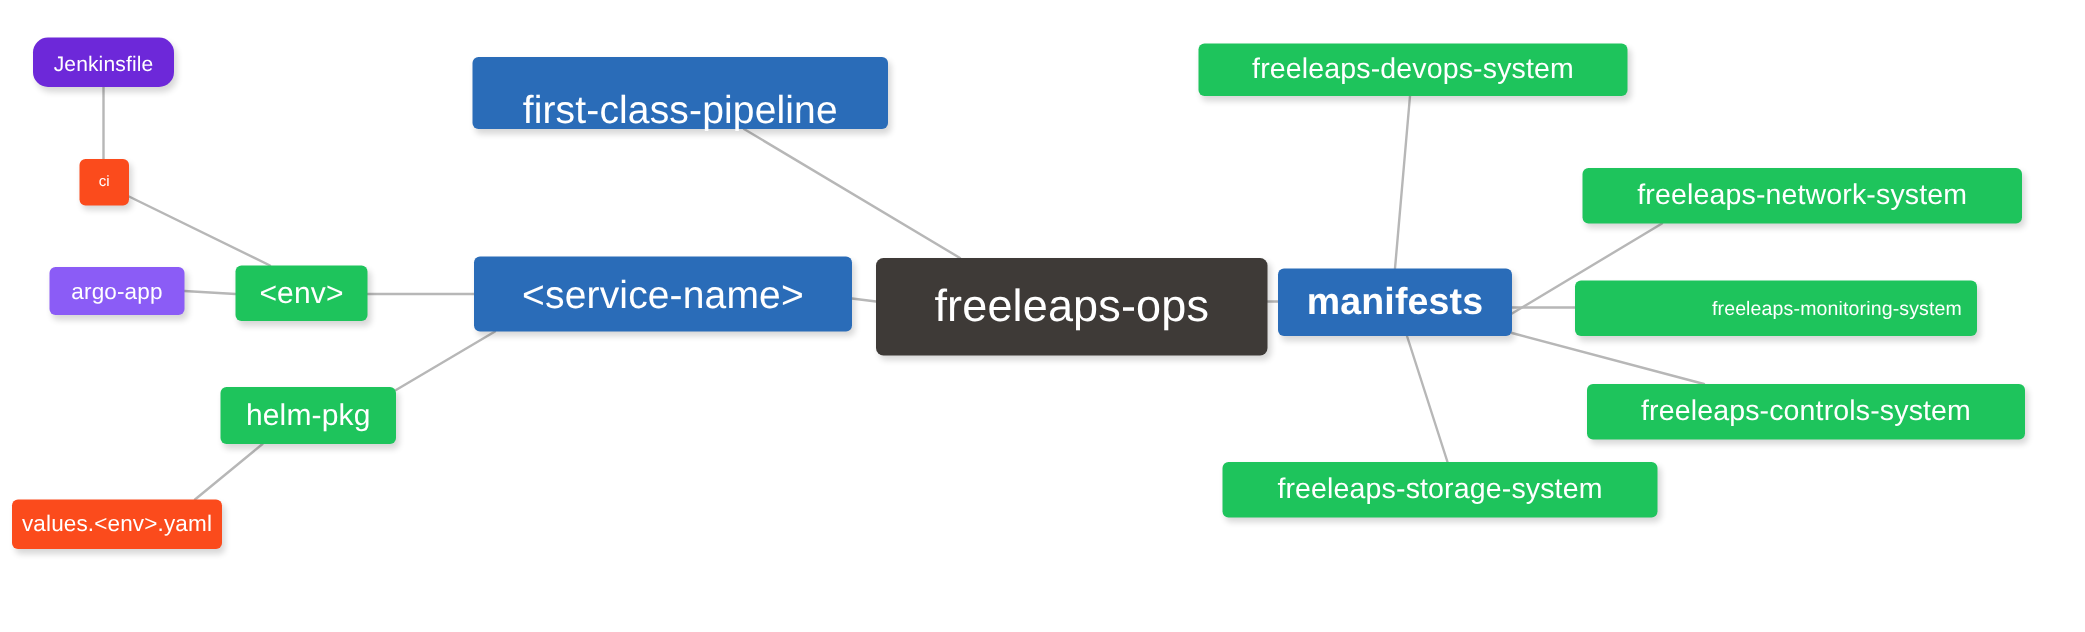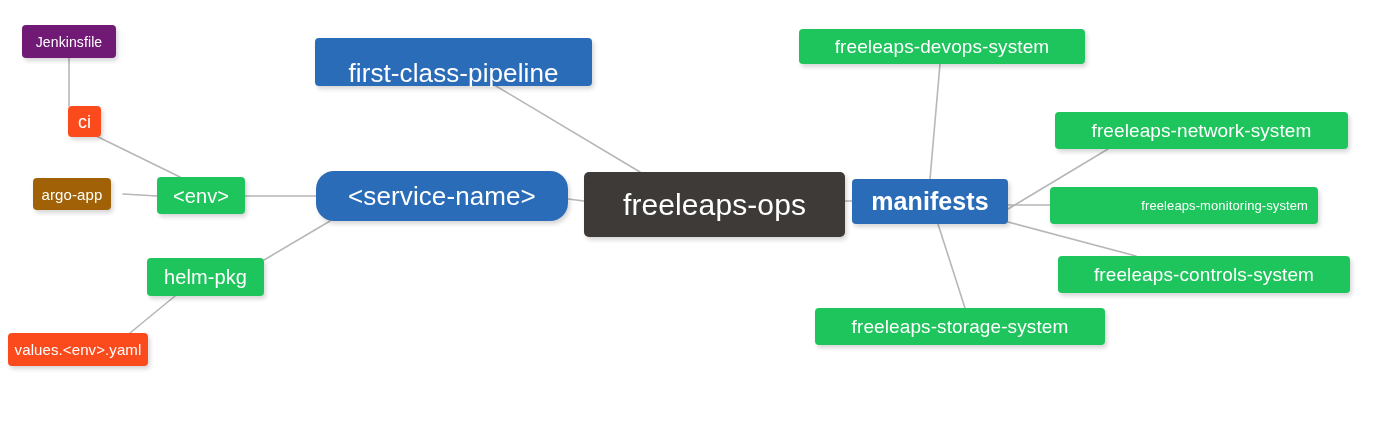--- a/index.html
+++ b/index.html
@@ -58,39 +58,39 @@
       <line x1="568" y1="199" x2="584" y2="201" stroke="#b7b7b7" stroke-width="1.6" stroke-linecap="round"></line>
       <line x1="496" y1="86" x2="640" y2="172" stroke="#b7b7b7" stroke-width="1.6" stroke-linecap="round"></line>
       <line x1="845" y1="201" x2="852" y2="201" stroke="#b7b7b7" stroke-width="1.6" stroke-linecap="round"></line>
       <line x1="930" y1="179" x2="940" y2="64" stroke="#b7b7b7" stroke-width="1.6" stroke-linecap="round"></line>
       <line x1="1008" y1="209" x2="1108" y2="149" stroke="#b7b7b7" stroke-width="1.6" stroke-linecap="round"></line>
       <line x1="1008" y1="205" x2="1050" y2="205" stroke="#b7b7b7" stroke-width="1.6" stroke-linecap="round"></line>
       <line x1="1008" y1="222" x2="1136" y2="256" stroke="#b7b7b7" stroke-width="1.6" stroke-linecap="round"></line>
       <line x1="938" y1="224" x2="965" y2="308" stroke="#b7b7b7" stroke-width="1.6" stroke-linecap="round"></line>
     </svg>
   <div id="node-layer">
-      <div class="node" style="left: 22px; top: 25px; width: 94px; height: 33px; background: #701a75; font-size: 14px;">
+      <div class="node" style="left: 22px; top: 25px; width: 94px; height: 33px; background: #6d28d9; font-size: 14px; border-radius: 10px;">
         <span>Jenkinsfile</span>
       </div>
-      <div class="node" style="left: 68px; top: 106px; width: 33px; height: 31px; background: rgb(251, 75, 28); font-size: 18px;">
+      <div class="node" style="left: 53px; top: 106px; width: 33px; height: 31px; background: rgb(251, 75, 28); font-size: 10px;">
         <span>ci</span>
       </div>
-      <div class="node" style="left: 33px; top: 178px; width: 78px; height: 32px; background: #a16207; font-size: 15px;">
+      <div class="node" style="left: 33px; top: 178px; width: 90px; height: 32px; background: #8b5cf6; font-size: 15px;">
         <span>argo-app</span>
       </div>
       <div class="node" style="left: 157px; top: 177px; width: 88px; height: 37px; background: rgb(30, 196, 92); font-size: 20px;">
         <span>&lt;env&gt;</span>
       </div>
       <div class="node" style="left: 147px; top: 258px; width: 117px; height: 38px; background: rgb(30, 196, 92); font-size: 20px;">
         <span>helm-pkg</span>
       </div>
       <div class="node" style="left: 8px; top: 333px; width: 140px; height: 33px; background: rgb(251, 75, 28); font-size: 15px;">
         <span>values.&lt;env&gt;.yaml</span>
       </div>
-      <div class="node" style="left: 316px; top: 171px; width: 252px; height: 50px; background: rgb(42, 108, 184); font-size: 26px; border-radius: 18px;">
+      <div class="node" style="left: 316px; top: 171px; width: 252px; height: 50px; background: rgb(42, 108, 184); font-size: 26px;">
         <span>&lt;service-name&gt;</span>
       </div>
       <div class="node" style="left: 315px; top: 38px; width: 277px; height: 48px; background: rgb(42, 108, 184); font-size: 26px; align-items: flex-end;">
         <span>first-class-pipeline</span>
       </div>
       <div class="node root" style="left: 584px; top: 172px; width: 261px; height: 65px; background: rgb(62, 58, 55); font-size: 30px; justify-content: center;">
         <span>freeleaps-ops</span>
       </div>
       <div class="node" style="left: 852px; top: 179px; width: 156px; height: 45px; background: rgb(42, 108, 184); font-size: 25px; font-weight: bold;">
         <span>manifests</span>

